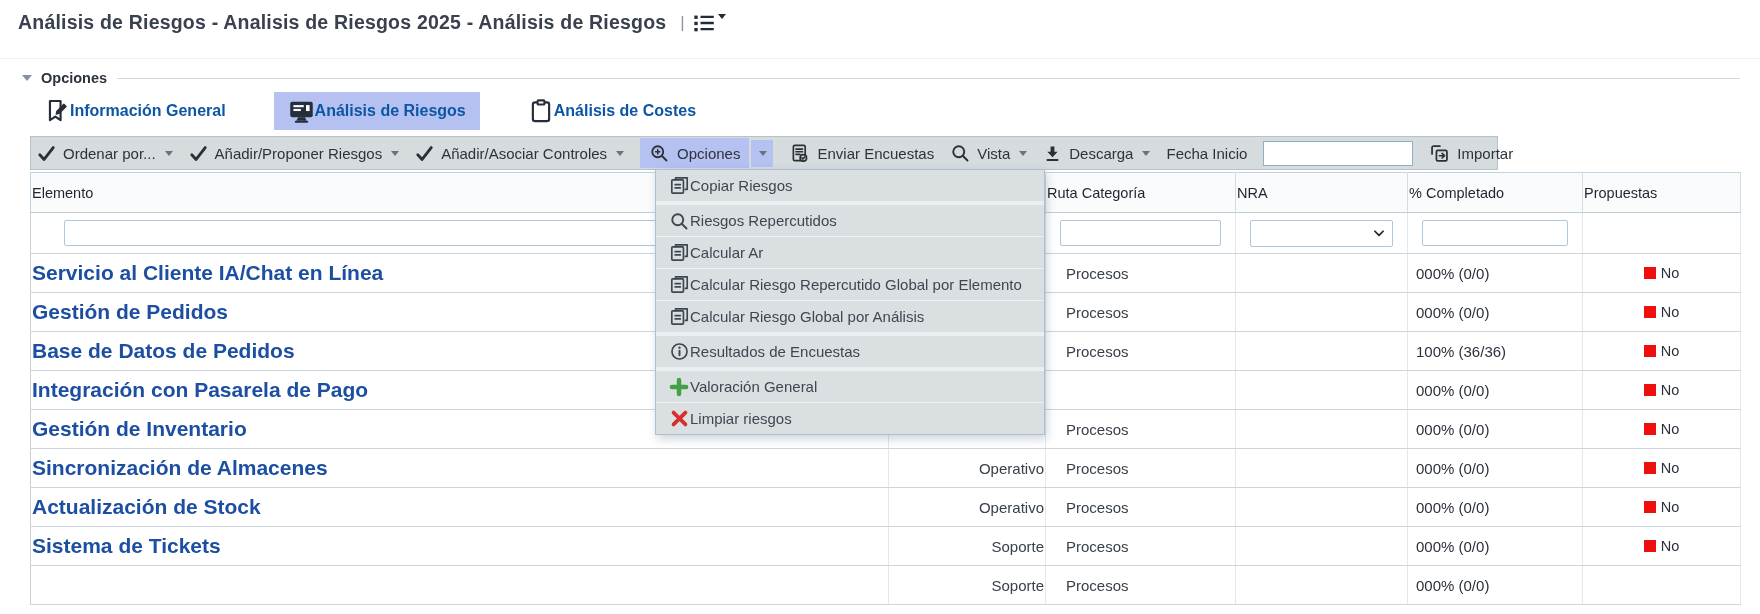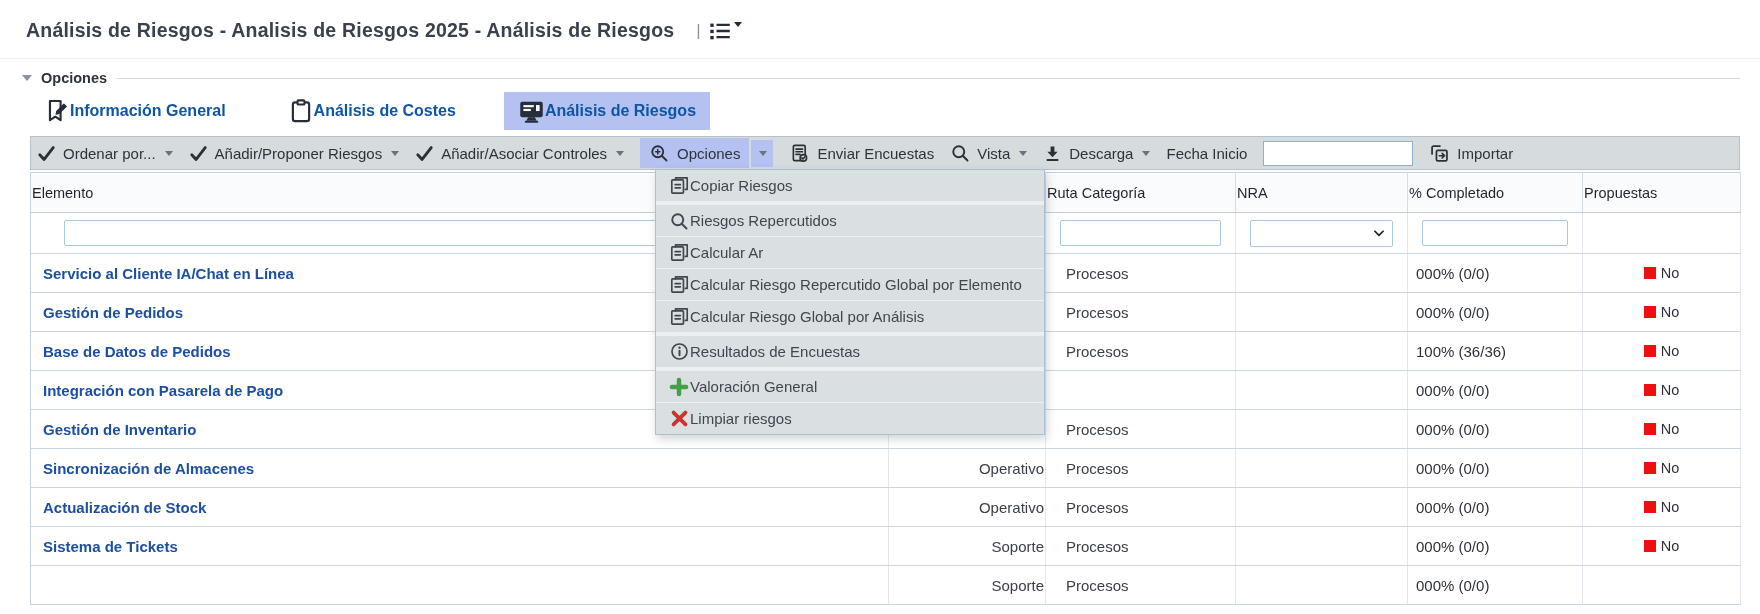--- a/index.html
+++ b/index.html
@@ -1,40 +1,40 @@
 <!DOCTYPE html>
 <html style="--accent: #b5c1f0; --toolbar-bg: #d6dbde; --menu-bg: #dae0e2; --link-blue: #1c4fa1; --tab-blue: #0c56a5; --flag-red: #ee0f0f; --plus-green: #43a047; --x-red: #d62f2f;"><head>
 <meta charset="utf-8">
 <style>
   html,body{margin:0;padding:0}
   body{width:1760px;height:614px;position:relative;background:#fff;overflow:hidden;
        font-family:"Liberation Sans","DejaVu Sans",sans-serif;color:#2d333c}
   .icn svg{display:block}
   
   .titlebar{position:absolute;top:11px;left:18px;display:flex;align-items:center}
-  .page-title{font-size:19.5px;font-weight:bold;color:#39414e;margin:8px;letter-spacing:.2px}
+  .page-title{font-size:19.5px;font-weight:bold;color:#39414e;margin:0;letter-spacing:.2px}
   .tsep{color:#8a94a6;font-size:17px;margin:0 8px 0 14px}
   .ticon{color:#232b38;display:flex;align-items:flex-start;cursor:pointer}
   .ticon .tcaret{width:0;height:0;border-left:4px solid transparent;border-right:4px solid transparent;
         border-top:5px solid #232b38;margin:1px 0 0 2px}
   .topline{position:absolute;top:58px;left:0;width:1760px;border-top:1px solid #edf0f4}
   
   .sechead{position:absolute;top:70px;left:22px;width:1718px;display:flex;align-items:center}
   .tri{width:0;height:0;border-left:5px solid transparent;border-right:5px solid transparent;
        border-top:6px solid #8792a0;margin-right:9px;cursor:pointer}
   .seclabel{font-weight:bold;font-size:14.5px;color:#2c333d}
   .secline{flex:1;border-top:1px solid #cfdae4;margin-left:10px}
   
   .tabs{position:absolute;top:92px;left:30px;display:flex;gap:34px;height:38px}
   .tab{display:flex;align-items:center;padding:0 14px;color:var(--tab-blue);
        font-weight:bold;font-size:16px;cursor:pointer;white-space:nowrap}
   .tab .icn{color:#252e3a}
   .tab.active{background:var(--accent)}
   
-  .toolbar{position:absolute;top:136px;left:30px;width:1710px;height:34px;background:var(--toolbar-bg);
+  .toolbar{position:absolute;top:136px;left:30px;width:1468px;height:34px;background:var(--toolbar-bg);
        border:1px solid #b6c2ca;box-sizing:border-box;display:flex;align-items:center;
        padding:0 6px;gap:16px;font-size:15px;color:#2d333c}
   .tbtn{display:flex;align-items:center;gap:7px;white-space:nowrap;cursor:pointer}
   .tbtn .icn{color:#2b3036}
   .caret{width:0;height:0;border-left:4.5px solid transparent;border-right:4.5px solid transparent;
        border-top:5.5px solid #69737d;margin-left:2px}
   .opcbtn{gap:0}
   .opc-main{display:flex;align-items:center;gap:8px;background:var(--accent);padding:5px 9px}
   .opc-caretbox{display:flex;align-items:center;background:var(--accent);padding:5px 6px;margin-left:2px;height:17px}
   .fecha-label{white-space:nowrap}
@@ -48,22 +48,22 @@
   td{border-right:1px solid #e2e8ee;border-bottom:1px solid #ccd6de;overflow:hidden;white-space:nowrap}
   .filter-row td{height:38px;background:#fff}
   .flt{height:26px;border:1px solid #abc8e2;border-radius:2px;background:#fff;box-sizing:border-box;
        display:block;margin:0 auto;width:calc(100% - 26px);padding:0 6px;font-size:14px;font-family:inherit}
   .flt-elem{width:calc(100% - 66px);margin:0 0 0 32px}
   .selwrap{position:relative;display:block;margin:0 13px}
   .selwrap select{width:100%;height:27px;border:1px solid #abc8e2;border-radius:2px;background:#fff;
        appearance:none;-webkit-appearance:none;font-family:inherit}
   .selwrap .chev{position:absolute;right:7px;top:6px;pointer-events:none;color:#1d2530}
   .data-row td{height:36px}
-  .elem-link{color:var(--link-blue);font-weight:bold;text-decoration:none;padding-left:11px;
-       font-size:15px;cursor:pointer;display:inline-block}
+  .elem-link{color:var(--link-blue);font-weight:bold;text-decoration:none;padding-left:0;
+       font-size:21px;cursor:pointer;display:inline-block}
   .cat-cell{text-align:right;color:#39404a}
   .ruta-cell{padding-left:20px;color:#39404a}
   .comp-cell{padding-left:8px;color:#2b313a}
   .prop-cell{text-align:center;color:#2b313a;font-size:14.5px}
   .flag{display:inline-block;width:12px;height:12px;background:var(--flag-red);margin-right:5px;vertical-align:-1px}
   
   .menu{position:absolute;top:169px;left:655px;width:390px;background:var(--menu-bg);
        border:1px solid #a9c0d6;box-shadow:2px 4px 9px rgba(40,60,80,.22);z-index:10;box-sizing:border-box}
   .mgroup{border-bottom:4px solid #eceff1}
   .mgroup:last-child{border-bottom:none}
@@ -101,41 +101,41 @@
 <div class="tabs">
     <div class="tab">
       <span class="icn">
         <svg width="26" height="26" viewBox="0 0 24 24" fill="none" stroke="currentColor" stroke-linecap="round" stroke-linejoin="round" stroke-width="2">
           <path d="M5.5 2.8h9.8v17.7l-4.9-3.4-4.9 3.4z"></path>
           <path d="M14 14.2l6.4-6.4-2.1-2.1-6.4 6.4-.6 2.7z" fill="currentColor" stroke-width="1.2"></path>
         </svg>
       </span>
       <span>Información General</span>
     </div>
-    <div class="tab">
-      <span class="icn">
-        <svg width="26" height="26" viewBox="0 0 24 24" fill="none" stroke="currentColor" stroke-linecap="round" stroke-linejoin="round" stroke-width="2">
-          <rect x="4.5" y="4" width="15" height="17.3" rx="2"></rect>
-          <rect x="8.8" y="2.2" width="6.4" height="3.8" rx="1" fill="#fff"></rect>
-        </svg>
-      </span>
-      <span>Análisis de Costes</span>
-    </div>
     <div class="tab active">
       <span class="icn">
         <svg width="27" height="27" viewBox="0 0 24 24">
           <rect x="2" y="3.4" width="20" height="13.6" rx="1.6" fill="currentColor"></rect>
           <rect x="4.8" y="6.3" width="9.2" height="1.9" fill="#fff"></rect>
           <rect x="4.8" y="9.7" width="6.6" height="1.9" fill="#fff"></rect>
           <rect x="16" y="6.3" width="3.2" height="5.3" fill="#fff"></rect>
           <path d="M9 17l-1.6 3.2h9.2L15 17z" fill="currentColor"></path>
           <rect x="6" y="20.2" width="12" height="1.8" rx=".9" fill="currentColor"></rect>
         </svg>
       </span>
       <span>Análisis de Riesgos</span>
+    </div>
+    <div class="tab">
+      <span class="icn">
+        <svg width="26" height="26" viewBox="0 0 24 24" fill="none" stroke="currentColor" stroke-linecap="round" stroke-linejoin="round" stroke-width="2">
+          <rect x="4.5" y="4" width="15" height="17.3" rx="2"></rect>
+          <rect x="8.8" y="2.2" width="6.4" height="3.8" rx="1" fill="#fff"></rect>
+        </svg>
+      </span>
+      <span>Análisis de Costes</span>
     </div>
   </div>
 
 <div class="toolbar">
   <div class="tbtn">
     <span class="icn">
         <svg width="19" height="19" viewBox="0 0 24 24" fill="none" stroke="currentColor" stroke-linecap="round" stroke-linejoin="round" stroke-width="3.6">
           <path d="M3.5 13.5l5.5 6L20.5 4.5"></path>
         </svg>
       </span>

